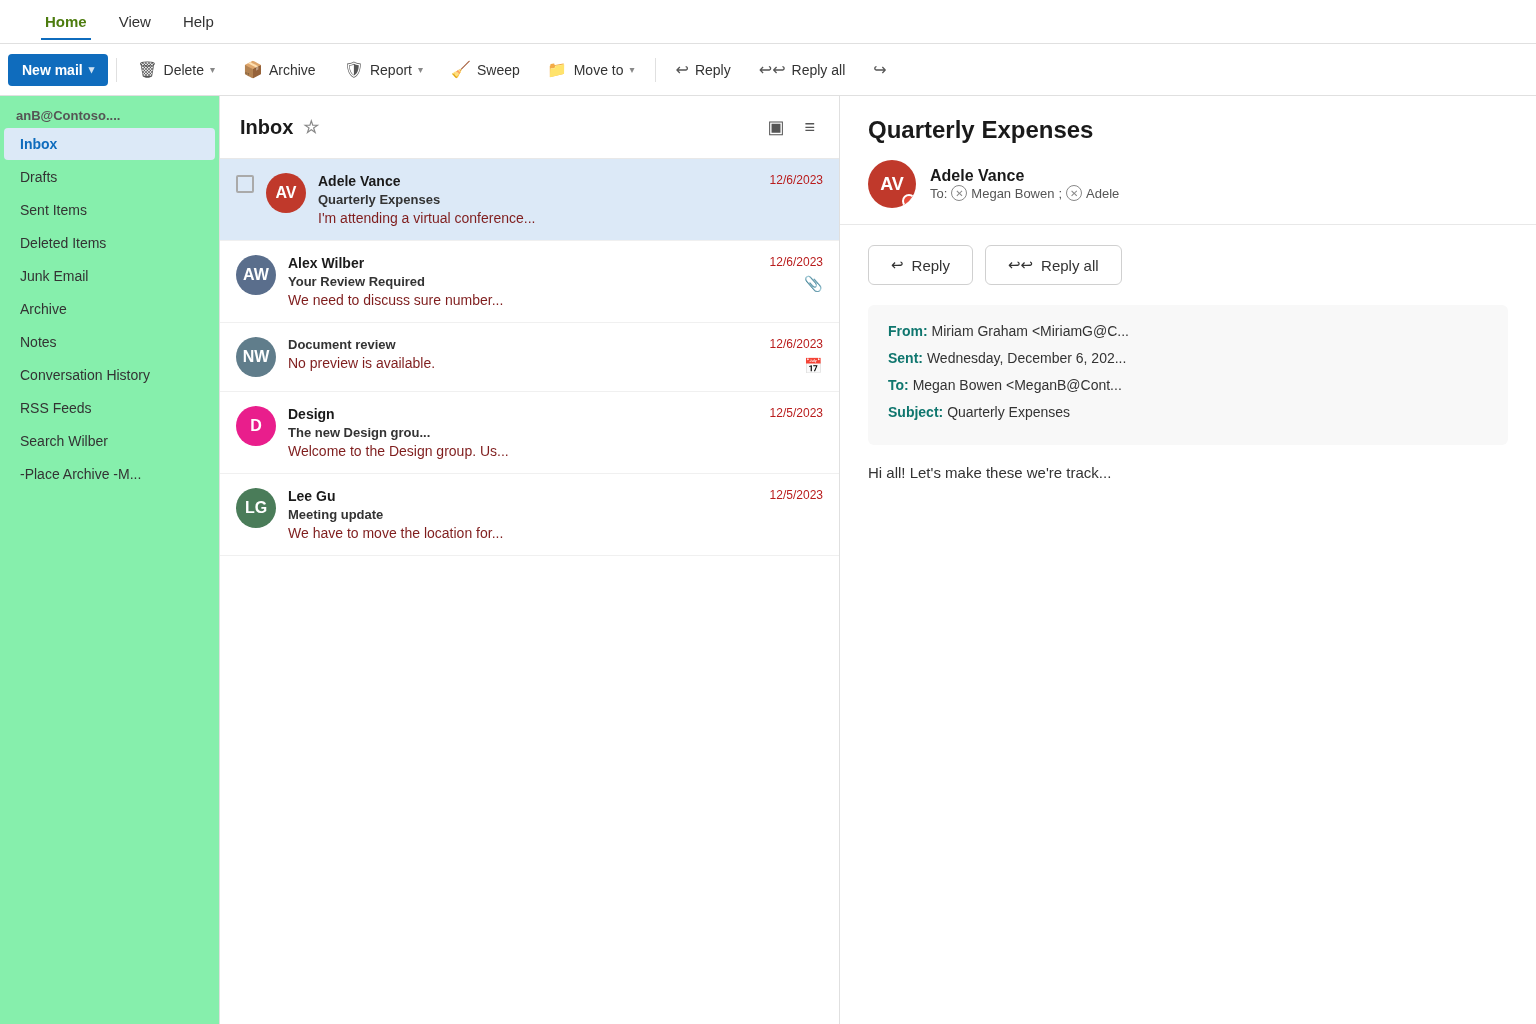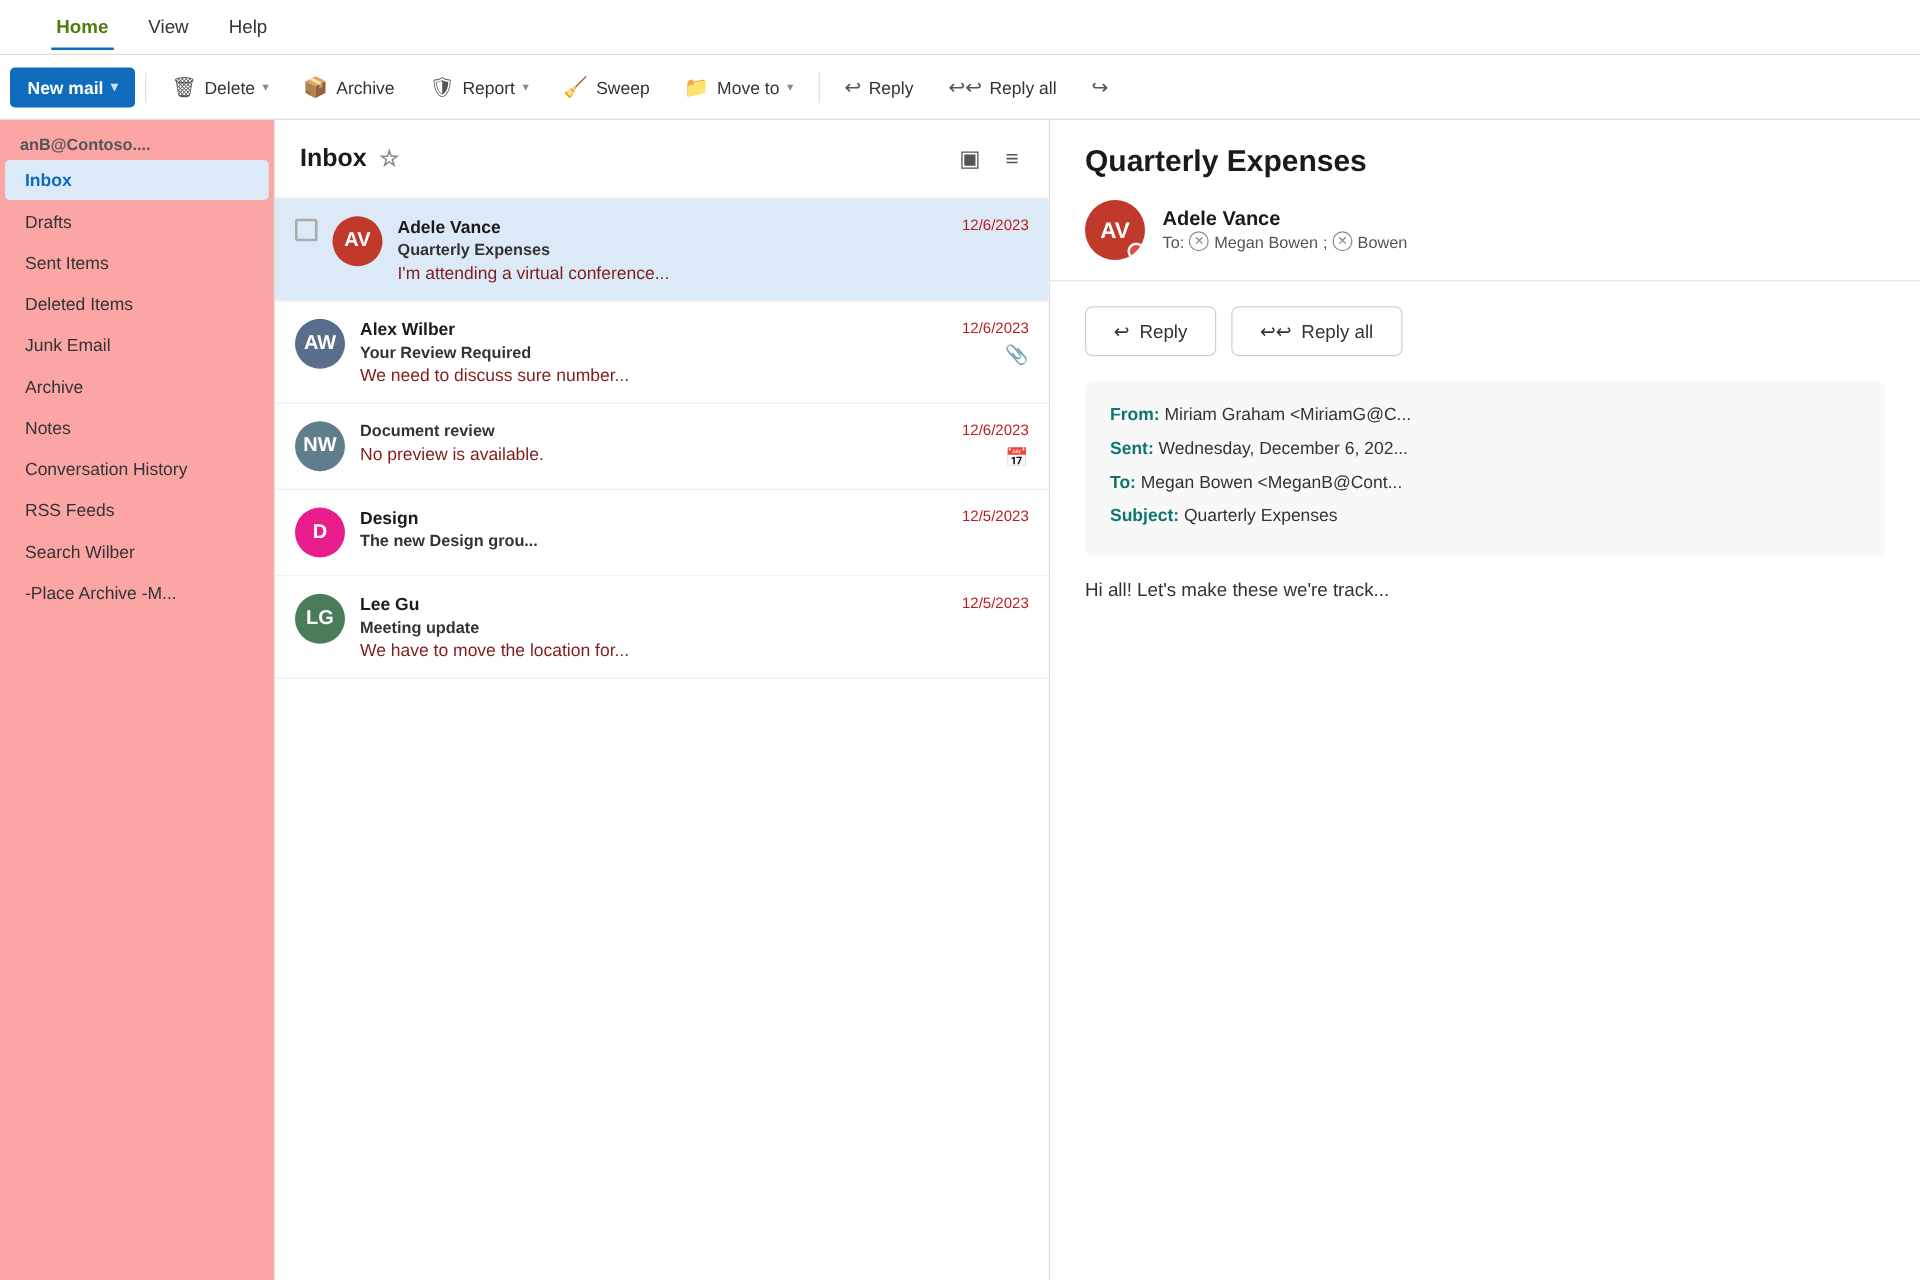--- a/index.html
+++ b/index.html
@@ -99,21 +99,21 @@
     
     .main-content {
       display: flex;
       flex: 1;
       overflow: hidden;
     }
 
     
     .sidebar {
       width: 220px;
-      background: #fca5a5;
+      background: #86efac;
       border-right: 1px solid #e0e0e0;
       padding: 8px 0;
       overflow-y: auto;
       flex-shrink: 0;
     }
     .sidebar-header {
       padding: 4px 16px 4px 16px;
       font-size: 13px;
       color: #555;
       font-weight: 600;
@@ -503,20 +503,21 @@
         </div>
       </div>
 
       <div class="email-item">
         <div class="email-avatar avatar-pink">
           <span>D</span>
         </div>
         <div class="email-content">
           <div class="email-sender">Design</div>
           <div class="email-subject">The new Design grou...</div>
+          <div class="email-preview">Welcome to the Design group. Us...</div>
         </div>
         <div class="email-meta">
           <span class="email-date">12/5/2023</span>
         </div>
       </div>
 
       <div class="email-item">
         <div class="email-avatar" style="background:#4a7c59;">
           <span>LG</span>
         </div>
@@ -546,21 +547,21 @@
         <div class="sender-details">
           <div class="sender-name">Adele Vance</div>
           <div class="sender-to">
             <span>To:</span>
             <span class="to-recipient">
               <span class="recipient-x">✕</span>
               <span>Megan Bowen</span>;
             </span>
             <span class="to-recipient">
               <span class="recipient-x">✕</span>
-              <span>Bowen</span>
+              <span>Adele</span>
             </span>
           </div>
         </div>
       </div>
     </div>
     <div class="reading-body">
       <div class="reply-actions">
         <button class="reply-btn">
           <span>↩</span>
           <span>Reply</span>

